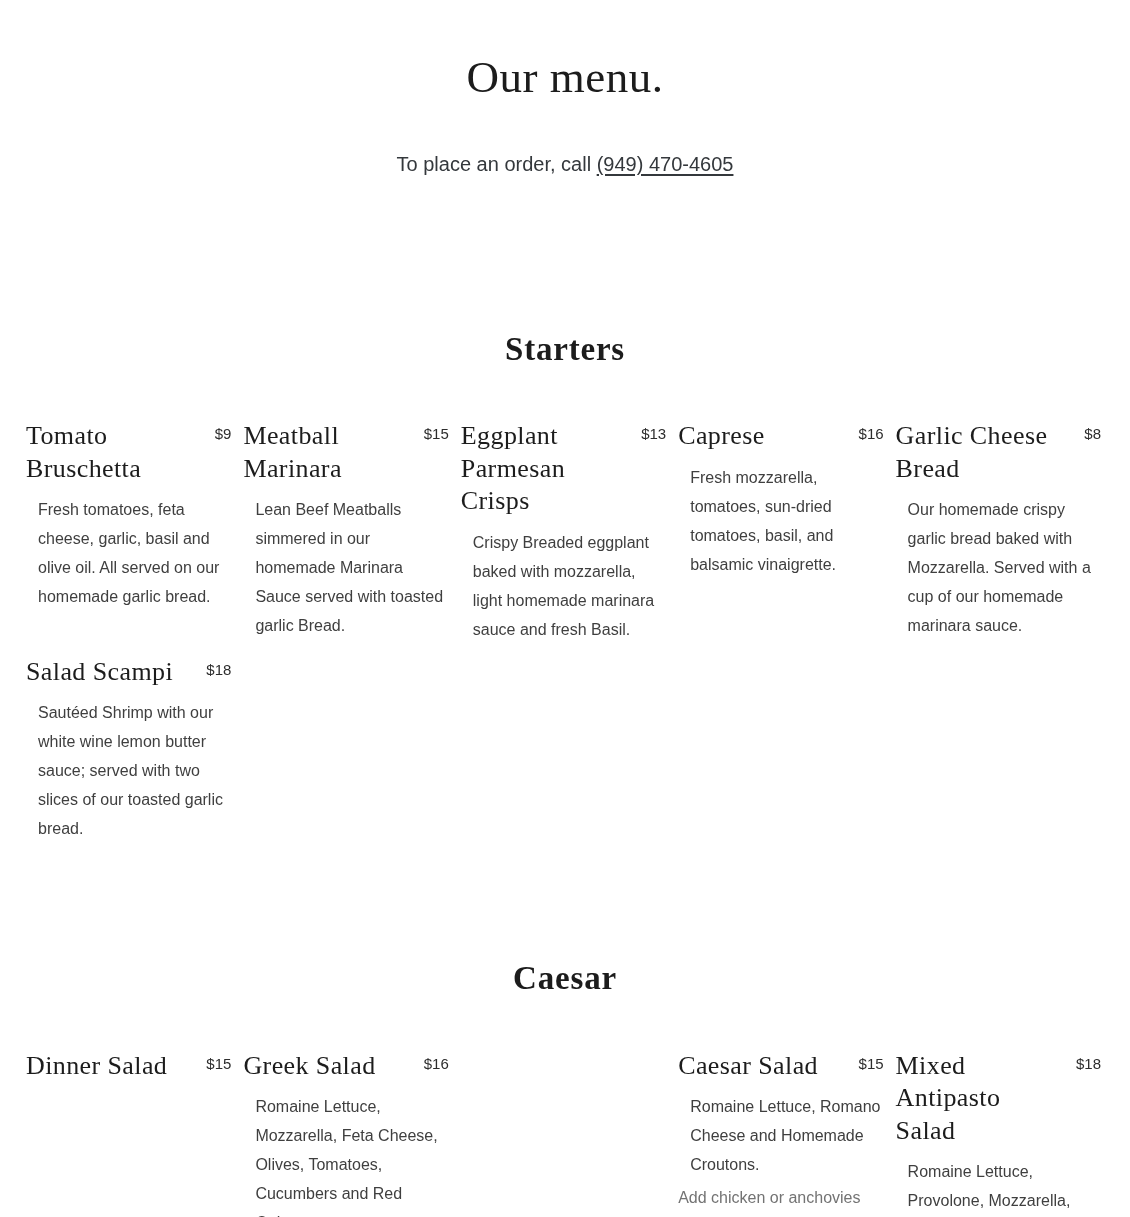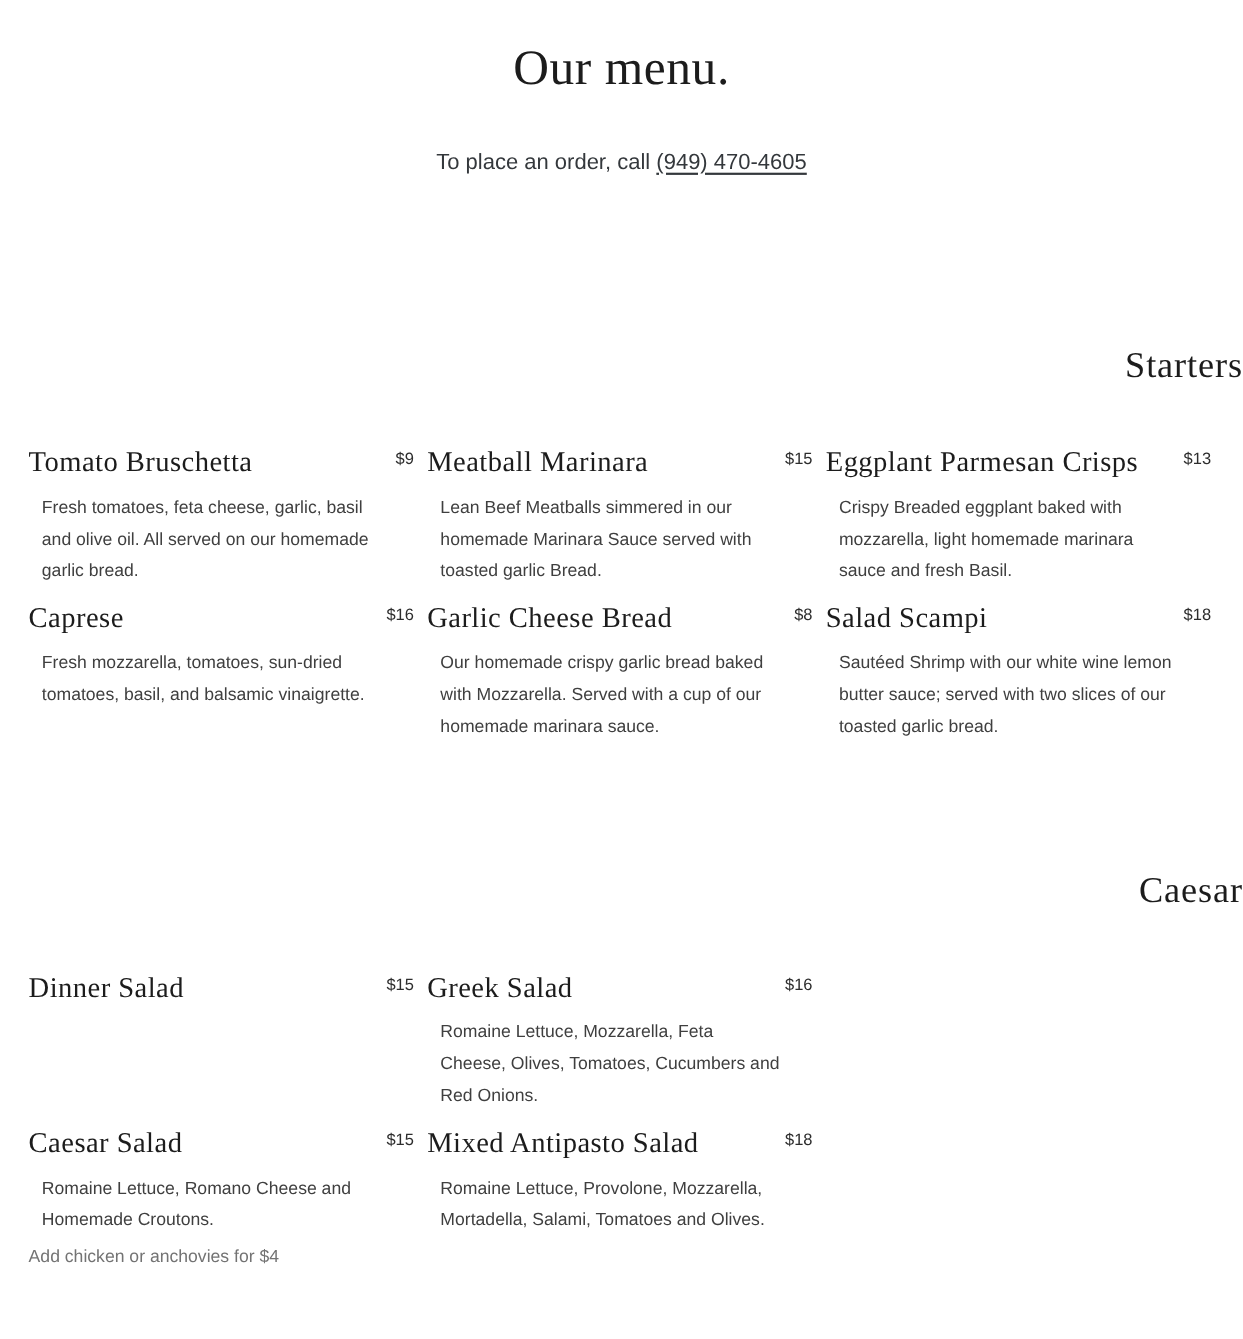--- a/index.html
+++ b/index.html
@@ -7,21 +7,21 @@
   body {
     width: 1130px;
     min-height: 1217px;
     margin: 0 auto;
     font-family: "Liberation Sans", sans-serif;
     color: #1f1f1f;
     overflow-x: hidden;
   }
   .menu-header {
     text-align: center;
-    padding-top: 34px;
+    padding-top: 50px;
   }
   .page-title {
     font-family: "Liberation Serif", "DejaVu Serif", serif;
     font-weight: 500;
     font-size: 45px;
     line-height: 1.2;
     letter-spacing: 0.5px;
     color: #1c1c1c;
   }
   .order-line {
@@ -33,32 +33,32 @@
   .phone-link {
     color: #34383c;
     text-decoration: underline;
     text-underline-offset: 3px;
     cursor: pointer;
   }
   .menu-section { margin-top: 150px; }
   .menu-section.second { margin-top: 115px; }
   .section-heading {
     font-family: "Liberation Serif", "DejaVu Serif", serif;
-    font-weight: 400;
+    font-weight: 700;
     font-size: 33px;
     line-height: 1.25;
     letter-spacing: 0.8px;
-    text-align: right;
+    text-align: center;
     color: #1c1c1c;
   }
   .items-grid {
     margin-top: 50px;
     padding: 0 29px 0 26px;
     display: grid;
-    grid-template-columns: 1fr 1fr 1fr;
+    grid-template-columns: 1fr 1fr 1fr 1fr 1fr;
     column-gap: 50px;
     row-gap: 40px;
     gap: 12px;
   }
   .item-head {
     display: flex;
     justify-content: space-between;
     align-items: flex-start;
   }
   .item-name {

